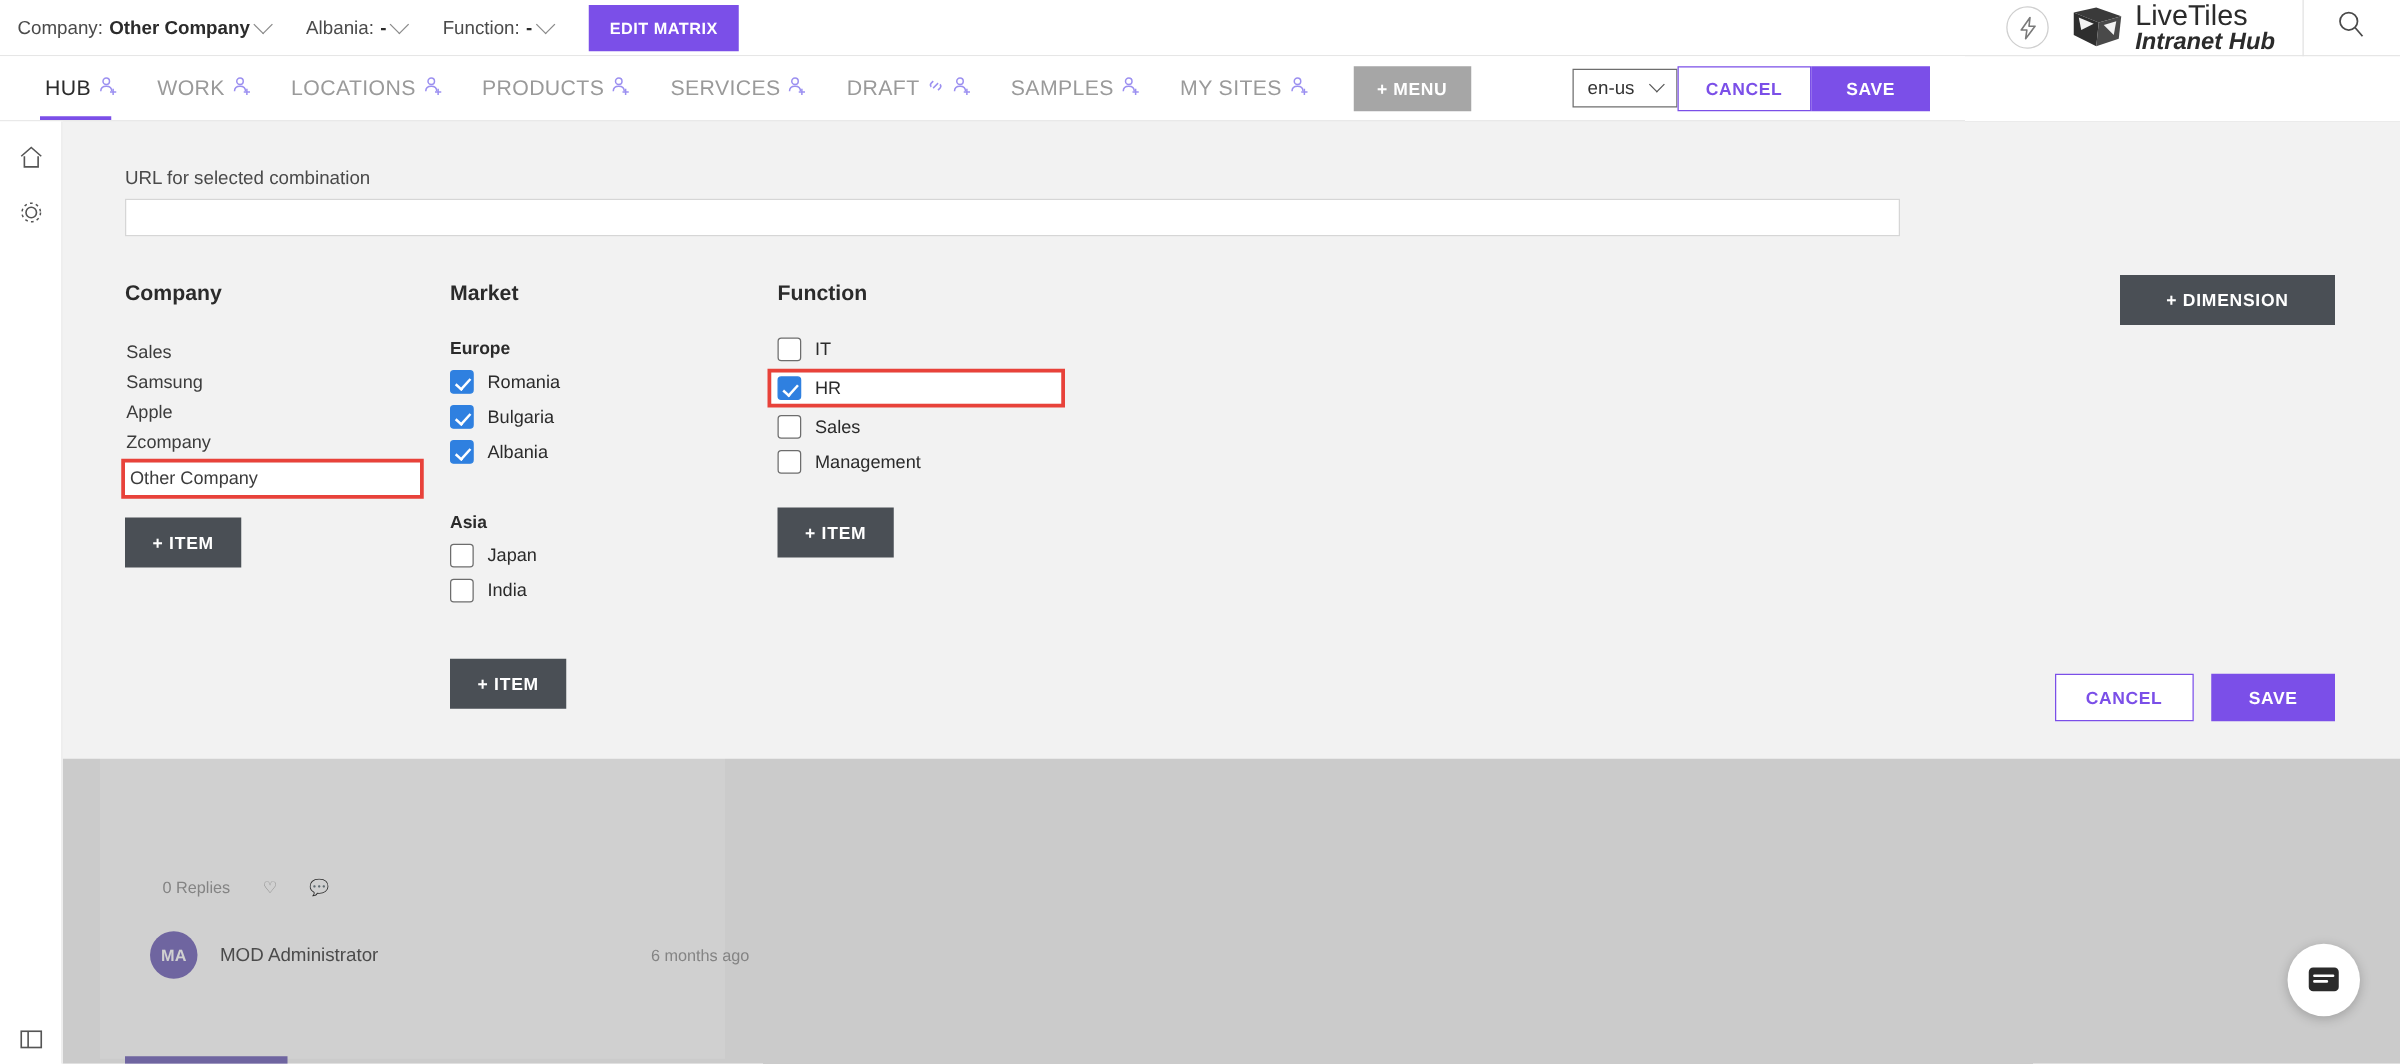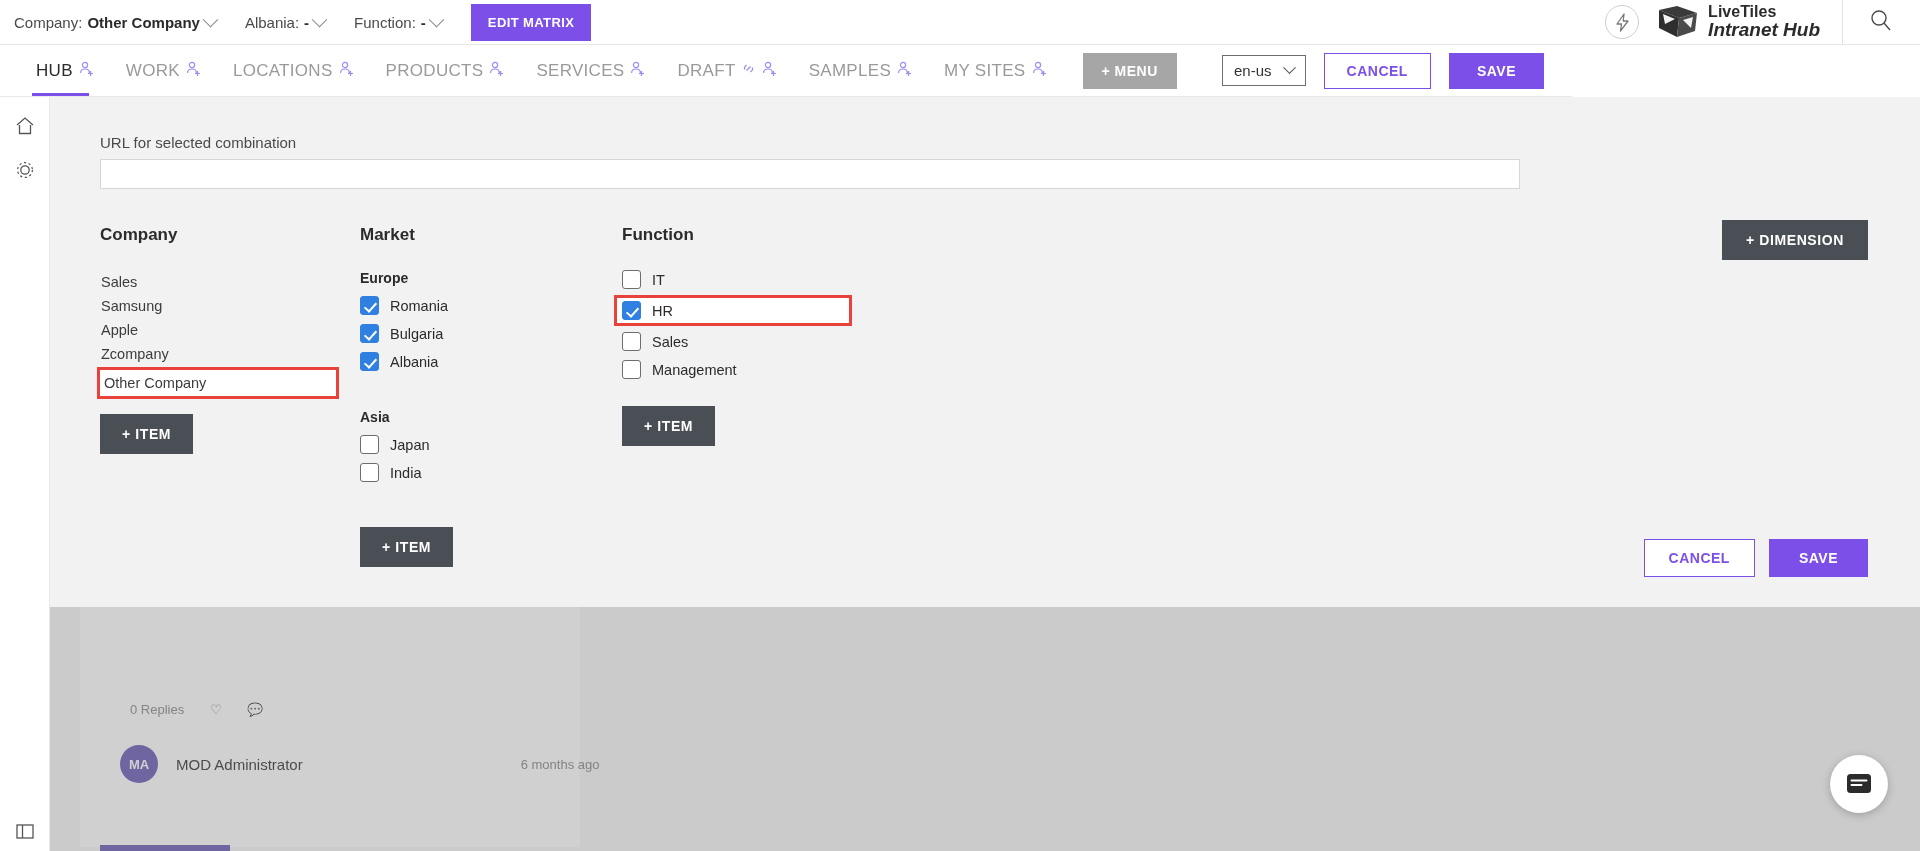--- a/index.html
+++ b/index.html
@@ -41,21 +41,21 @@
     margin-left: auto; display: flex; align-items: center; height: 100%;
   }
   .bolt-circle {
     width: 34px; height: 34px; border-radius: 50%;
     border: 1.4px solid #cfcfcf;
     display: flex; align-items: center; justify-content: center;
     margin-right: 18px;
   }
   .logo-wrap { display: flex; align-items: center; gap: 9px; margin-right: 0; }
   .logo-text { line-height: 1.02; }
-  .logo-text .l1 { font-size: 16px; font-weight: bold; color: #2b2b2b; display:block; }
+  .logo-text .l1 { font-size: 23px; font-weight: normal; color: #2b2b2b; display:block; }
   .logo-text .l2 { font-size: 19px; font-weight: bold; font-style: italic; color: #2b2b2b; display:block; }
   .topbar-sep { width: 1px; height: 45px; background: #e2e2e2; margin: 0 26px 0 22px; }
   .search-ico { margin-right: 28px; }
 
   
   .navbar {
     position: absolute; top: 45px; left: 0; width: 1572px; height: 52px;
     background: #ffffff; display: flex; align-items: center;
     border-bottom: 1px solid #e9e9e9; z-index: 5;
   }
@@ -70,21 +70,21 @@
   .nav-item.active::after {
     content: ""; position: absolute; left: -4px; right: 6px; bottom: 0;
     height: 3px; background: #7b4fe8;
   }
   .menu-btn {
     background: #a6a6a6; color: #fff; border: none;
     font-size: 14px; font-weight: bold; letter-spacing: .5px;
     padding: 10px 19px; cursor: pointer; margin-left: 4px;
     font-family: "Liberation Sans", sans-serif;
   }
-  .nav-right { margin-left: auto; display: flex; align-items: center; margin-right: 28px; gap: 18px; }
+  .nav-right { margin-left: auto; display: flex; align-items: center; margin-right: 28px; gap: 0; }
   .lang-select {
     border: 1px solid #6e6e6e; background: #fff;
     font-size: 15px; color: #333; padding: 6px 11px;
     display: flex; align-items: center; gap: 13px; cursor: pointer;
     min-width: 78px;
   }
   .lang-select .chev { border-color: #555; width: 9px; height: 9px; }
   .btn-cancel-top {
     border: 1px solid #7b4fe8; background: #fff; color: #7b4fe8;
     font-size: 14px; font-weight: bold; letter-spacing: .5px;
@@ -188,21 +188,21 @@
   .item-btn {
     background: #4a4f55; color: #fff; border: none;
     font-size: 14px; font-weight: bold; letter-spacing: .6px;
     padding: 12px 22px; cursor: pointer; margin-top: 18px;
     font-family: "Liberation Sans", sans-serif;
   }
   .dim-btn {
     position: absolute; right: 52px; top: 123px;
     background: #4a4f55; color: #fff; border: none;
     font-size: 14px; font-weight: bold; letter-spacing: .6px;
-    padding: 12px 24px; cursor: pointer;
+    padding: 12px 37px; cursor: pointer;
     font-family: "Liberation Sans", sans-serif;
   }
   .modal-footer {
     position: absolute; right: 52px; bottom: 30px; display: flex; gap: 14px; align-items: center;
   }
   .btn-cancel-m {
     border: 1px solid #7b4fe8; background: #fff; color: #7b4fe8;
     font-size: 14px; font-weight: bold; letter-spacing: .5px;
     padding: 10px 24px; cursor: pointer; font-family: "Liberation Sans", sans-serif;
   }

